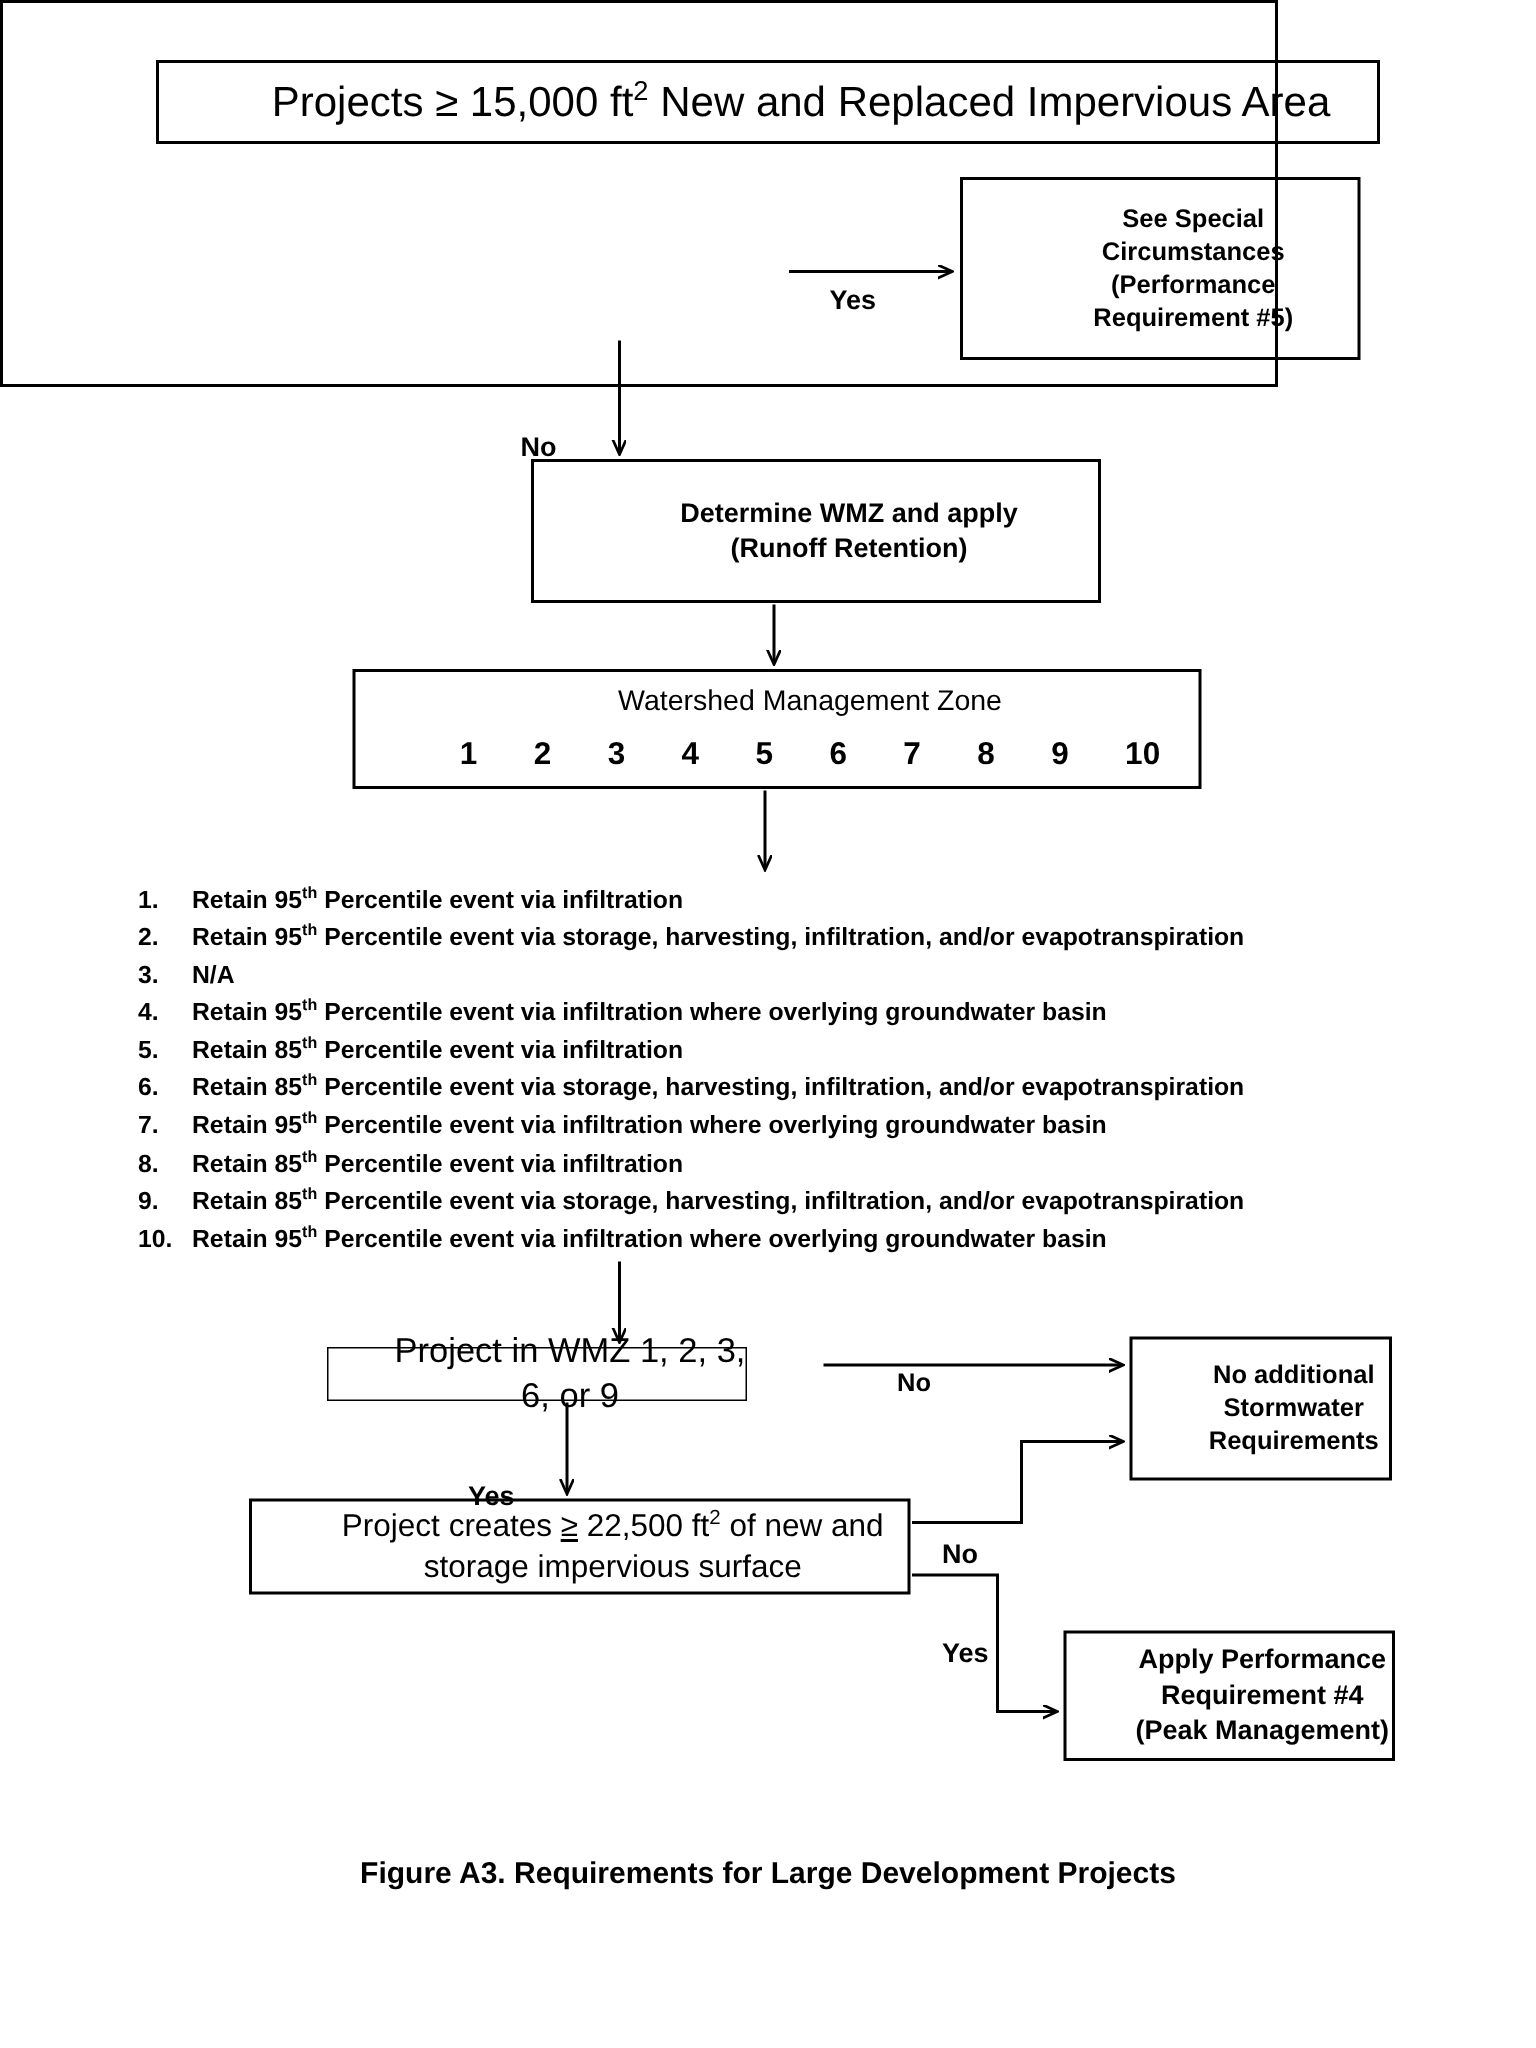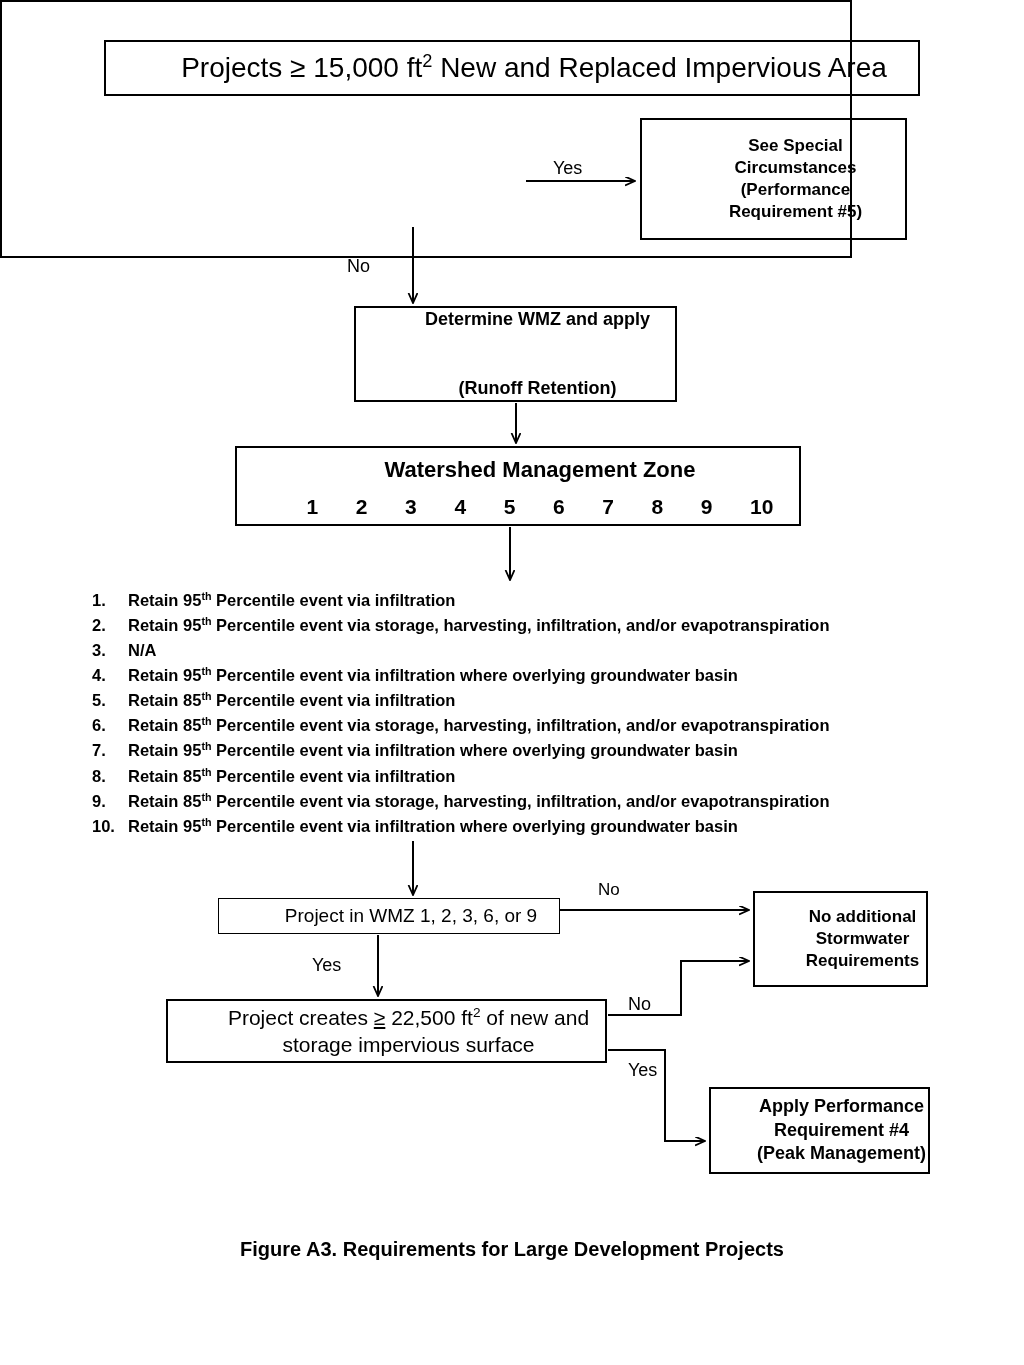--- a/index.html
+++ b/index.html
@@ -42,30 +42,30 @@
   }
   #q1-box {
     left: 172px; top: 136px; width: 353px; height: 90px;
     font-size: 19px; font-weight: normal;
   }
   #special-box {
     left: 640px; top: 118px; width: 267px; height: 122px;
     font-size: 17px; font-weight: bold;
   }
   #determine-box {
-    left: 354px; top: 306px; width: 323px; height: 96px;
-    font-size: 18px; font-weight: bold; justify-content: space-between;
+    left: 354px; top: 306px; width: 380px; height: 96px;
+    font-size: 18px; font-weight: bold;
   }
   #wmz-box {
     left: 235px; top: 446px; width: 566px; height: 80px;
     justify-content: flex-start;
     padding-top: 8px;
   }
   #wmz-title {
-    font-size: 22px; font-weight: bold;
+    font-size: 19px; font-weight: normal;
     width: 100%;
   }
   #wmz-nums {
     display: flex;
     width: 94%;
     justify-content: space-between;
     font-size: 21px;
     font-weight: bold;
     margin-top: 8px;
     padding: 0 10px;
@@ -90,22 +90,22 @@
     display: flex;
     align-items: flex-start;
   }
   .li-num {
     width: 36px;
     flex: 0 0 36px;
   }
   .li-body { flex: 1 1 auto; }
 
   #wmz-q-box {
-    left: 218px; top: 898px; width: 342px; height: 36px;
-    font-size: 19px; font-weight: normal;
+    left: 218px; top: 898px; width: 280px; height: 36px;
+    font-size: 23px; font-weight: normal;
     background: #ffffff;
   }
   #nosw-box {
     left: 753px; top: 891px; width: 175px; height: 96px;
     font-size: 17px; font-weight: bold;
     background: #ffffff;
   }
   #area-q-box {
     left: 166px; top: 999px; width: 441px; height: 64px;
     font-size: 21px; font-weight: normal;
@@ -121,22 +121,23 @@
     left: 0; top: 1238px; width: 1024px;
     text-align: center;
     font-size: 20px;
     font-weight: bold;
   }
 
   
   .lbl {
     position: absolute;
     font-size: 18px;
-    font-weight: normal;
+    font-weight: bold;
     background: transparent;
+    margin-top: 32px;
   }
   #lbl-yes1 { left: 553px; top: 158px; }
   #lbl-no1  { left: 347px; top: 256px; }
   #lbl-no2  { left: 598px; top: 880px; font-size: 17px; }
   #lbl-yes2 { left: 312px; top: 955px; }
   #lbl-no3  { left: 628px; top: 994px; }
   #lbl-yes3 { left: 628px; top: 1060px; }
 
   svg.lines {
     position: absolute;

